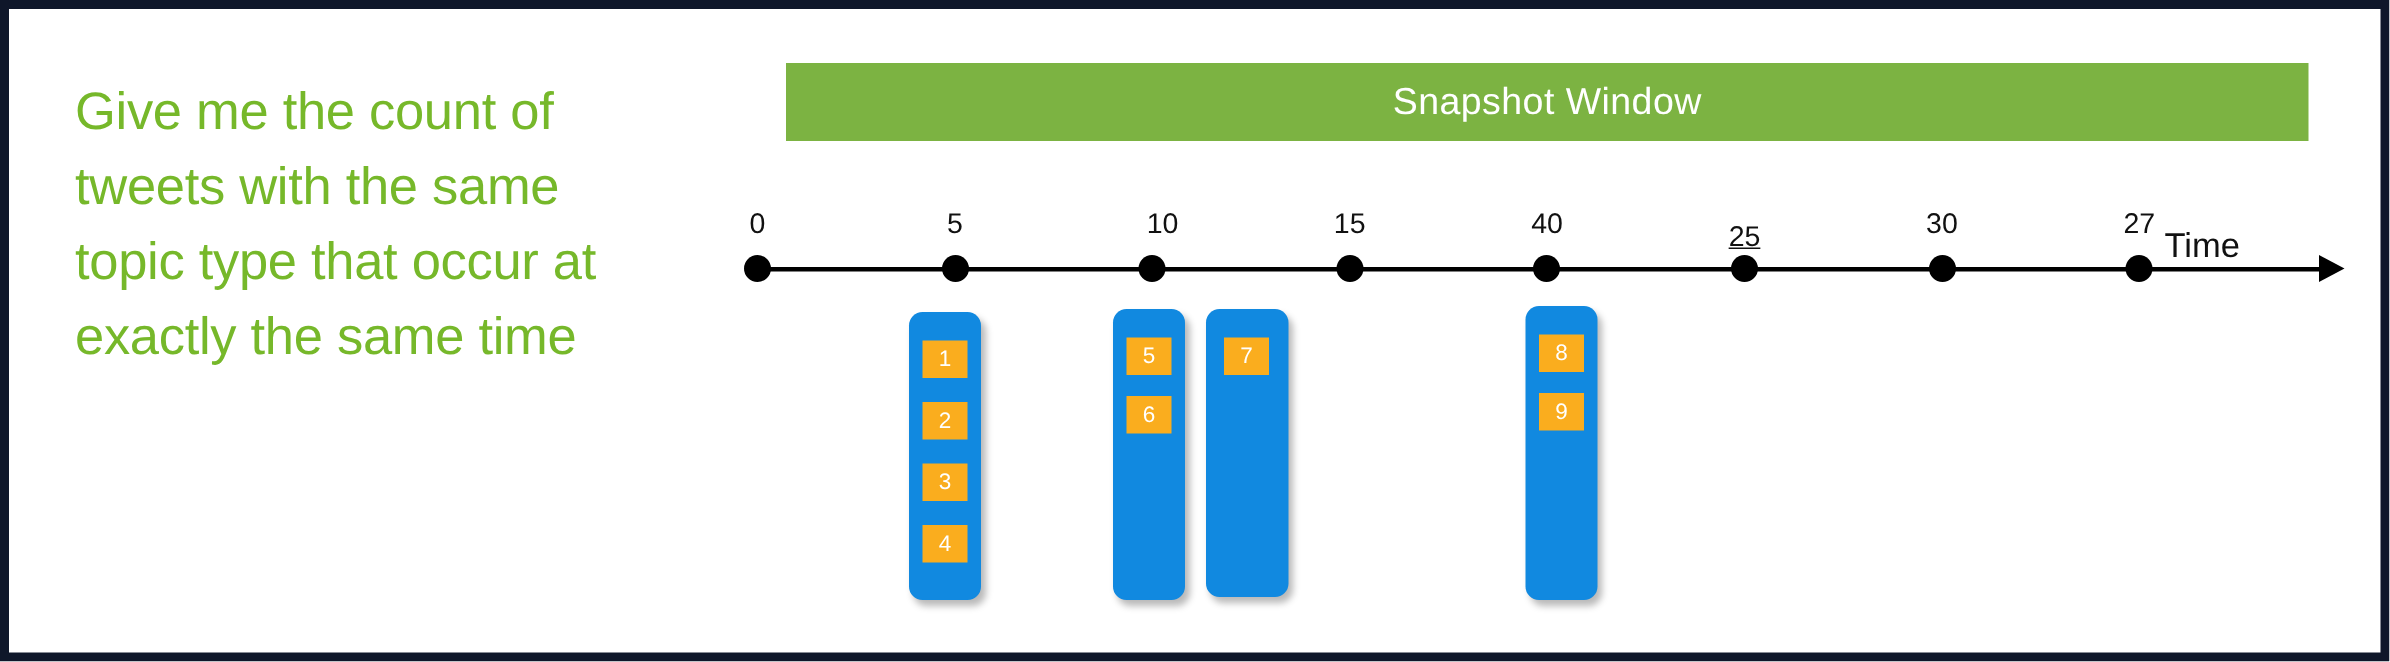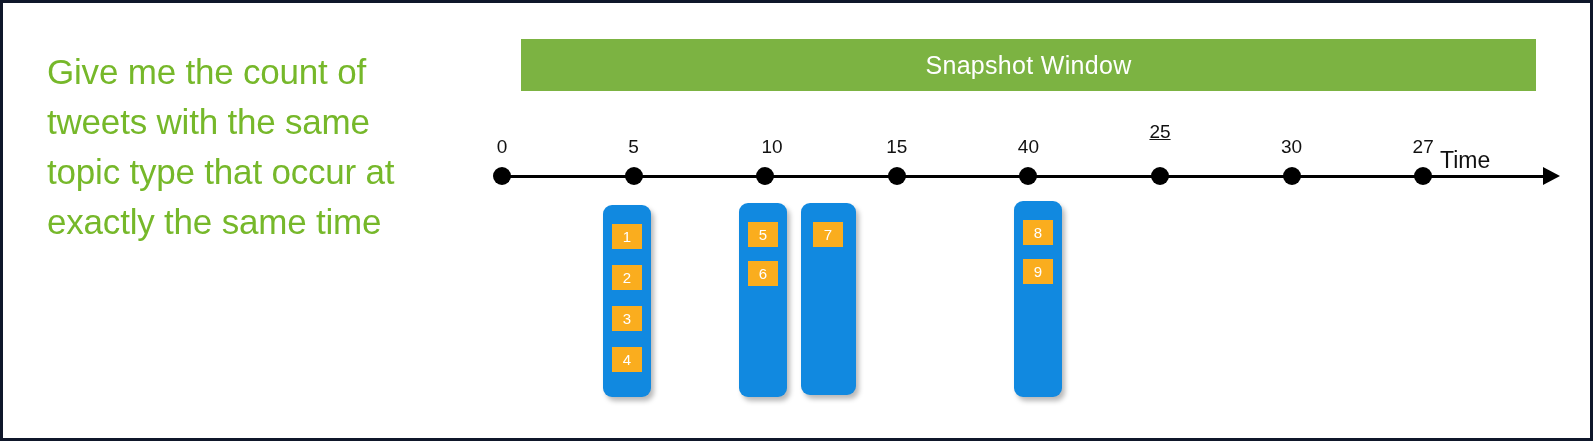--- a/index.html
+++ b/index.html
@@ -9,21 +9,21 @@
   }
   body {
     font-family: "Liberation Sans", sans-serif;
   }
   #slide {
     position: relative;
     width: 1593px;
     height: 441px;
     background: #ffffff;
     box-sizing: border-box;
-    border: 3px solid #0f172a;
+    border: 6px solid #0f172a;
     overflow: hidden;
   }
 
   
   #caption {
     position: absolute;
     left: 44px;
     top: 44px;
     width: 400px;
     font-size: 35px;
@@ -156,21 +156,21 @@
       <div class="tick-label" style="left: 499px; top: 133px;">0</div>
       <div class="axis-dot" style="left: 499px; top: 173px;"></div>
       <div class="tick-label" style="left: 630.6px; top: 133px;">5</div>
       <div class="axis-dot" style="left: 630.6px; top: 173px;"></div>
       <div class="tick-label" style="left: 769px; top: 133px;">10</div>
       <div class="axis-dot" style="left: 762.2px; top: 173px;"></div>
       <div class="tick-label" style="left: 893.8px; top: 133px;">15</div>
       <div class="axis-dot" style="left: 893.8px; top: 173px;"></div>
       <div class="tick-label" style="left: 1025.4px; top: 133px;">40</div>
       <div class="axis-dot" style="left: 1025.4px; top: 173px;"></div>
-      <div class="tick-label" style="left: 1157px; top: 118px; text-decoration: underline;">25</div>
+      <div class="tick-label" style="left: 1157px; top: 142px; text-decoration: underline;">25</div>
       <div class="axis-dot" style="left: 1157px; top: 173px;"></div>
       <div class="tick-label" style="left: 1288.6px; top: 133px;">30</div>
       <div class="axis-dot" style="left: 1288.6px; top: 173px;"></div>
       <div class="tick-label" style="left: 1420.2px; top: 133px;">27</div>
       <div class="axis-dot" style="left: 1420.2px; top: 173px;"></div>
       <div class="event-group" style="left: 600px; top: 202px; width: 48px; height: 192px; background: rgb(17, 137, 224);">
         <div class="event-tile" style="left: 9px; top: 19px; background: rgb(250, 173, 30); color: rgb(255, 255, 255);">1</div>
         <div class="event-tile" style="left: 9px; top: 60px; background: rgb(250, 173, 30); color: rgb(255, 255, 255);">2</div>
         <div class="event-tile" style="left: 9px; top: 101px; background: rgb(250, 173, 30); color: rgb(255, 255, 255);">3</div>
         <div class="event-tile" style="left: 9px; top: 142px; background: rgb(250, 173, 30); color: rgb(255, 255, 255);">4</div>

